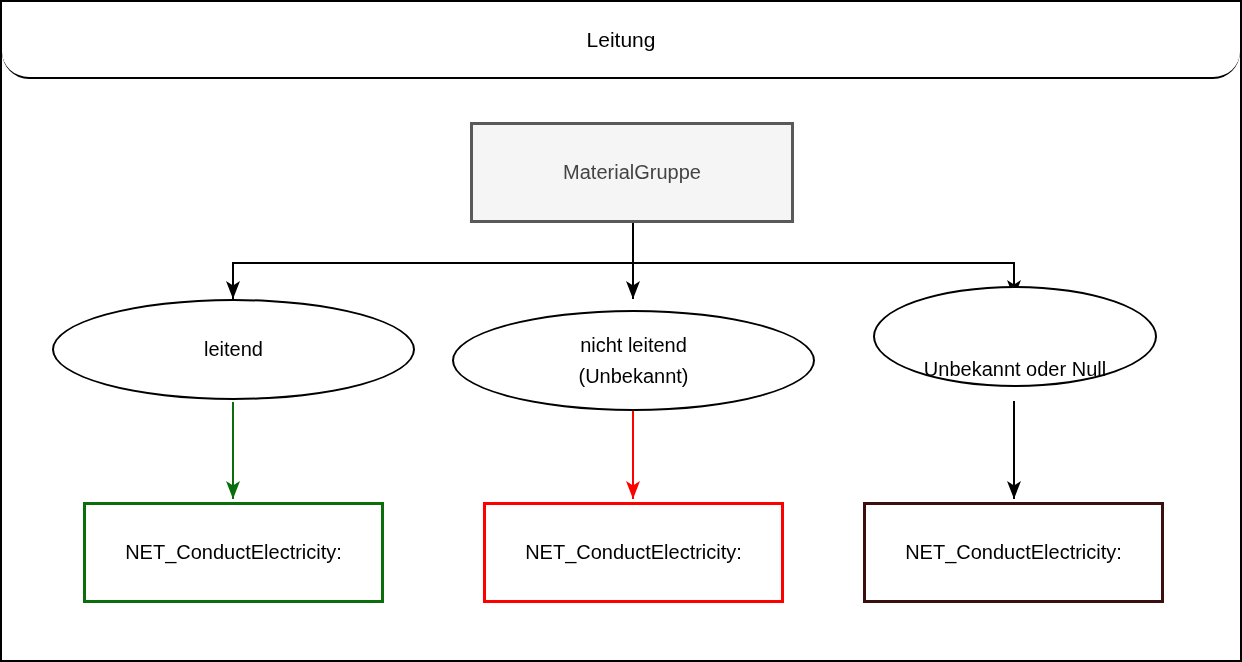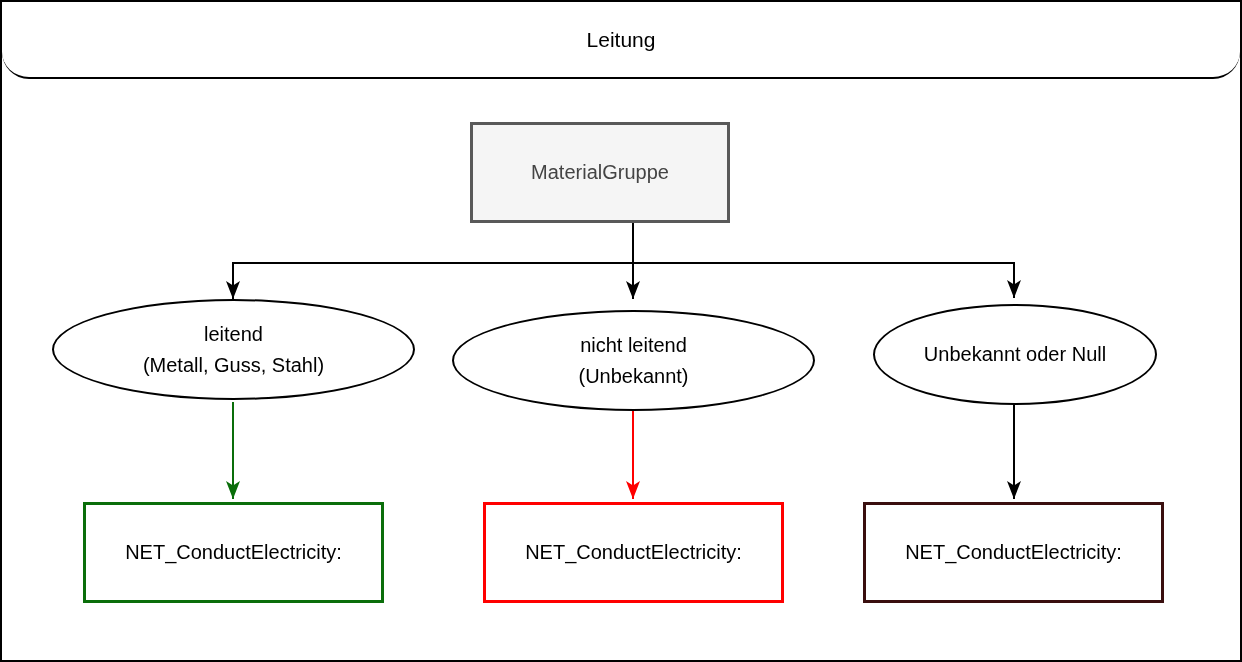--- a/index.html
+++ b/index.html
@@ -32,21 +32,21 @@
     border-radius: 27px;
   }
   .connectors {
     position: absolute;
     left: 0; top: 0;
     pointer-events: none;
   }
   .node-root {
     position: absolute;
     left: 468px; top: 120px;
-    width: 260px; height: 101px;
+    width: 324px; height: 101px;
     background: #f5f5f5;
     border: 3px solid #595959;
     box-sizing: border-box;
     display: flex;
     align-items: center;
     justify-content: center;
     font-size: 20px;
     color: #444444;
   }
   .ellipse {
@@ -59,21 +59,21 @@
     flex-direction: column;
     align-items: center;
     justify-content: center;
     text-align: center;
     font-size: 20px;
     line-height: 31px;
     color: #000000;
   }
   .ellipse.e1 { left: 50px;  top: 297px; width: 363px; height: 101px; }
   .ellipse.e2 { left: 450px; top: 308px; width: 363px; height: 101px; }
-  .ellipse.e3 { left: 871px; top: 302px; width: 284px; height: 101px; }
+  .ellipse.e3 { left: 871px; top: 284px; width: 284px; height: 101px; justify-content: flex-end; }
   .result-box {
     position: absolute;
     width: 301px; height: 101px;
     background: #ffffff;
     box-sizing: border-box;
     display: flex;
     flex-direction: column;
     align-items: center;
     justify-content: center;
     text-align: center;
@@ -116,21 +116,20 @@
     <line x1="631" y1="400" x2="631" y2="497" stroke-width="2" marker-end="url(#arrowRed)" stroke="#ff0000"></line>
     <line x1="1012" y1="399" x2="1012" y2="497" stroke-width="2" marker-end="url(#arrowBlack)" stroke="#000000"></line>
   </svg>
 
   <div class="node-root">
     <span>MaterialGruppe</span>
   </div>
 
   <div class="ellipse e1">
     <div>leitend</div>
-    <div>(Metall, Guss, Stahl)</div>
   </div>
 
   <div class="ellipse e2">
     <div>nicht leitend</div>
     <div>(Unbekannt)</div>
   </div>
 
   <div class="ellipse e3">
     <div>Unbekannt oder Null</div>
   </div>

